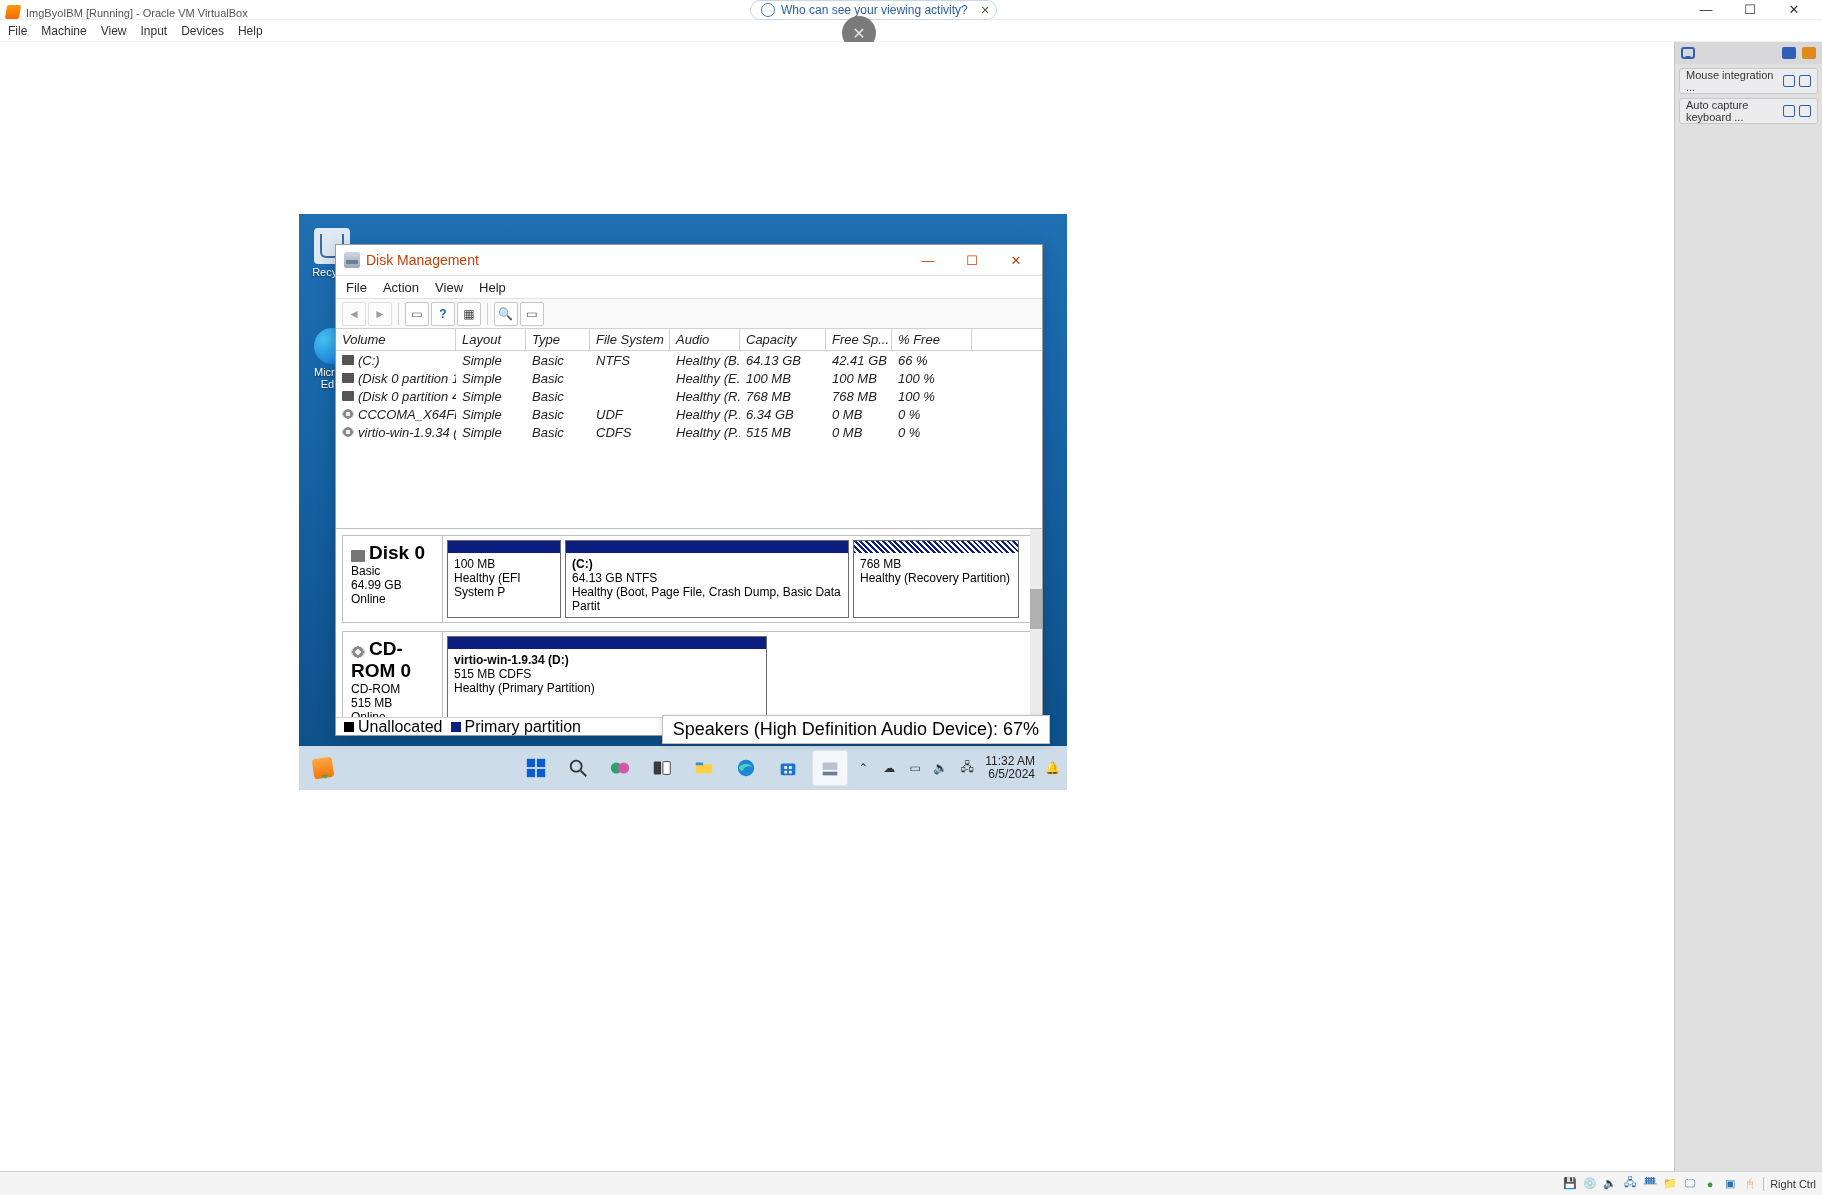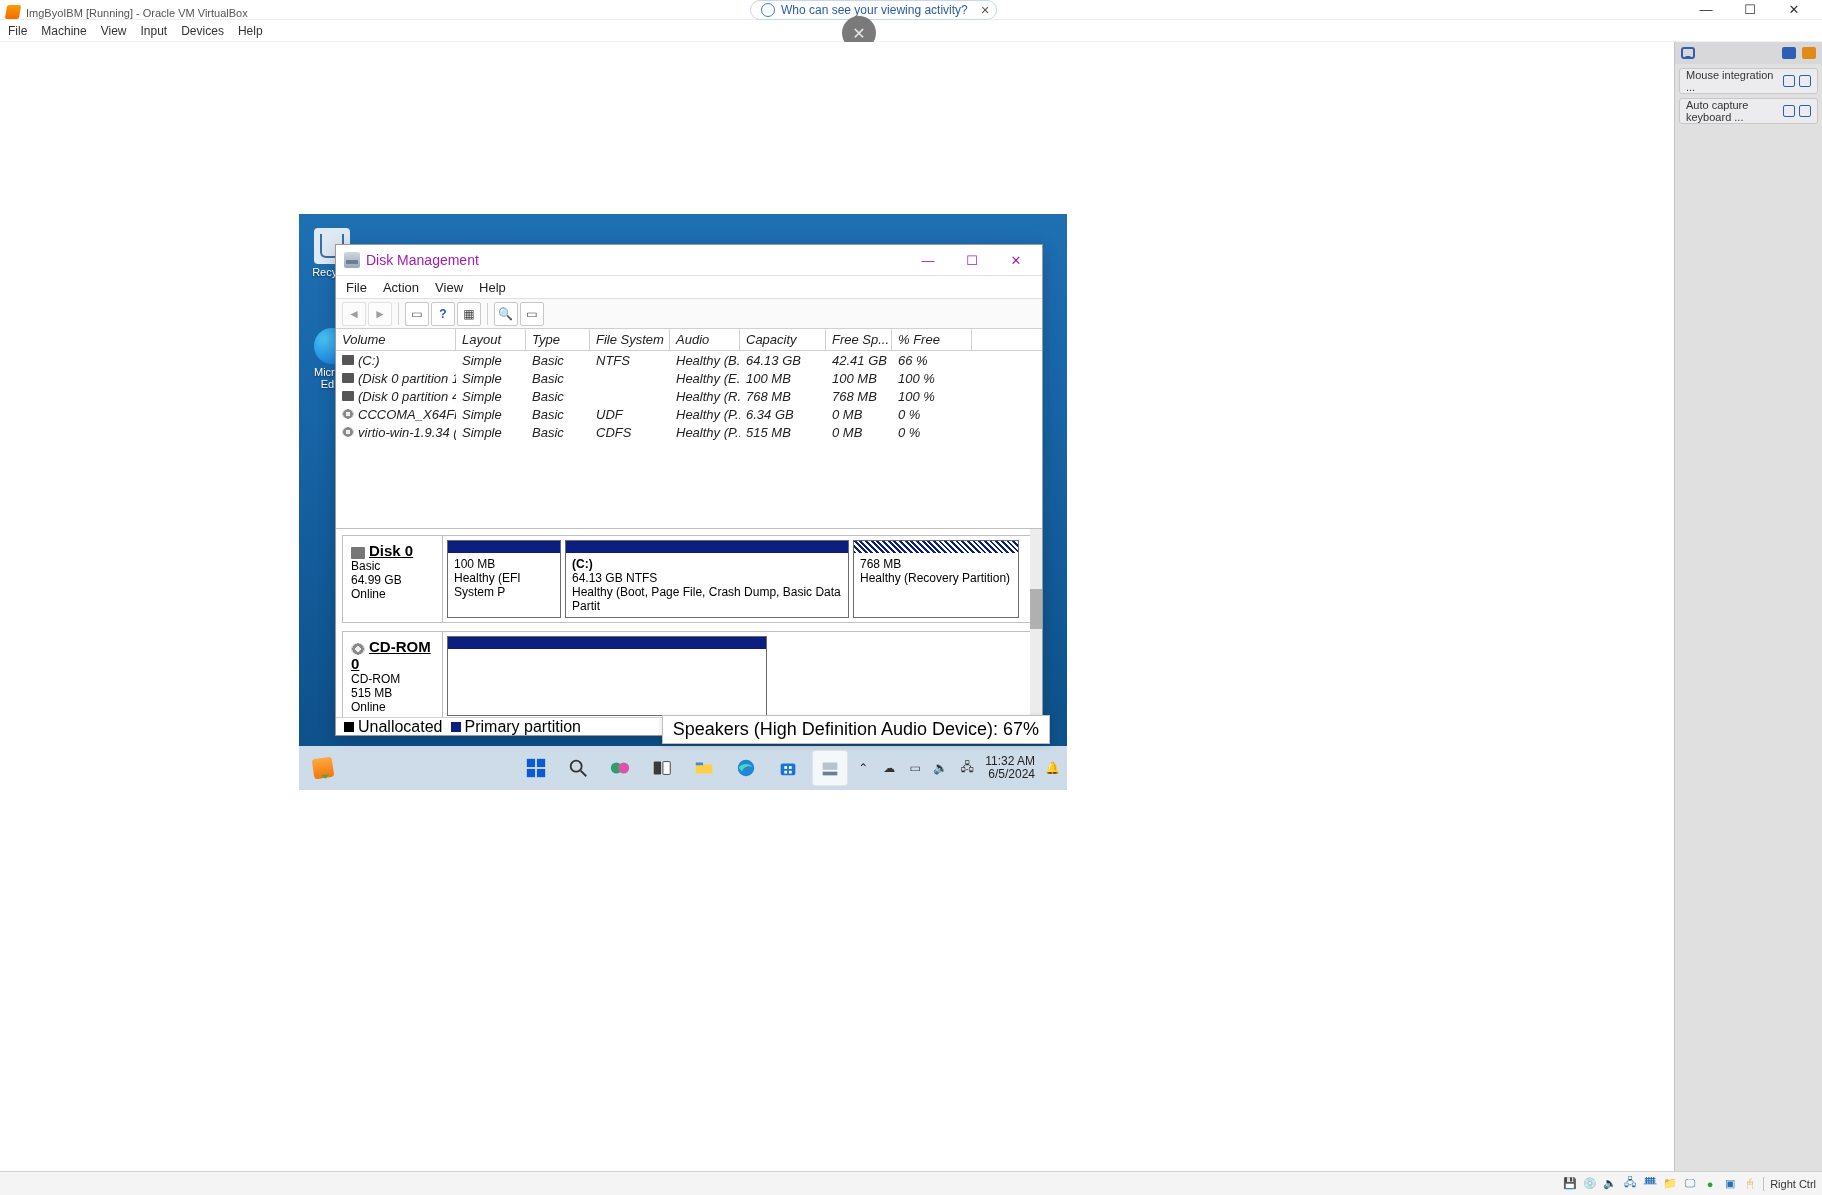--- a/index.html
+++ b/index.html
@@ -28,21 +28,21 @@
 .vm-desktop { position: absolute; top: 172px; left: 299px; width: 768px; height: 576px; background: linear-gradient(180deg,#1f6fb3 0%, #1866a9 30%, #0d4e87 100%); overflow: hidden; }
 
 .desktop-icon { position: absolute; left: 8px; color: #fff; font-size: 11px; text-align: center; width: 50px; text-shadow: 0 1px 2px rgba(0,0,0,.6); }
 .desktop-icon .iconbox { width: 36px; height: 36px; margin: 0 auto 2px; background: #e9eef5; border-radius: 4px; position: relative; }
 .recycle .iconbox { background: #dfe9f3; }
 .recycle .iconbox::after { content:""; position:absolute; inset:6px; border:2px solid #3a6ea5; border-radius:0 0 6px 6px; border-top:none; }
 .edge .iconbox { background: radial-gradient(circle at 30% 30%, #49c3f1, #0b6cda); border-radius:50%; }
 
 
 .dm-window { position: absolute; top: 30px; left: 36px; width: 708px; height: 492px; background: #f7f7f7; border: 1px solid #9a9a9a; box-shadow: 0 4px 16px rgba(0,0,0,.2); display: flex; flex-direction: column; }
-.dm-titlebar { height: 30px; background: #fff; display: flex; align-items: center; padding: 0 4px 0 8px; font-size: 14px; color: #a21caf; }
+.dm-titlebar { height: 30px; background: #fff; display: flex; align-items: center; padding: 0 4px 0 8px; font-size: 14px; color: #c2410c; }
 .dm-titlebar .dm-icon { width: 16px; height: 16px; background: linear-gradient(#cfd7e0,#9aa7b5); border-radius: 2px; margin-right: 6px; position:relative; }
 .dm-titlebar .dm-icon::after { content:""; position:absolute; top:8px; left:2px; width:12px; height:4px; background:#6b7e93; border-radius:1px; }
 .dm-titlebar .spacer { flex: 1; }
 .dm-titlebar .wbtn { width: 44px; height: 30px; display:flex; align-items:center; justify-content:center; font-size:13px; }
 .dm-menubar { height: 24px; background: #fff; border-top:1px solid #e0e0e0; border-bottom:1px solid #e0e0e0; display:flex; align-items:center; gap:16px; padding:0 10px; font-size:13px; color:#222; }
 .dm-toolbar { height: 30px; background:#fafafa; border-bottom:1px solid #d0d0d0; display:flex; align-items:center; gap:2px; padding:0 6px; }
 .dm-toolbar .tbtn { width: 24px; height: 24px; border:1px solid #c8c8c8; background:#fff; display:flex; align-items:center; justify-content:center; font-size:12px; color:#444; border-radius:2px; }
 .dm-toolbar .sep { width:1px; height:22px; background:#d0d0d0; margin:0 4px; }
 .tbtn.disabled { opacity:.5; }
 
@@ -64,21 +64,21 @@
 .c-cap { width: 86px; }
 .c-fre { width: 66px; }
 .c-pct { width: 80px; }
 
 
 .gpane { flex:1; background:#fff; padding:6px; overflow:auto; position:relative; }
 .disk-row { display:flex; margin-bottom:8px; border:1px solid #bfbfbf; background:#fff; }
 .disk-label { width:100px; padding:6px 8px; font-size:12px; border-right:1px solid #bfbfbf; position:relative; }
 .disk-label .di { width:14px; height:12px; background:#777; display:inline-block; margin-right:4px; vertical-align:middle; border-radius:1px; }
 .disk-label .di.cd { border-radius:50%; background:radial-gradient(circle,#eee 30%,#888 31%,#888 60%,#ccc 61%); }
-.disk-label b { font-size:15px;text-decoration:underline; }
+.disk-label b { font-size:19px; }
 .parts { flex:1; display:flex; gap:4px; padding:4px; }
 .part { border:1px solid #6b6b6b; display:flex; flex-direction:column; font-size:12px; }
 .part .bar { height:12px; background:#0c1f80; }
 .part .hatch { background: repeating-linear-gradient(45deg,#0c1f80 0 2px,#fff 2px 4px); }
 .part .pcontent { padding:4px 6px; flex:1; }
 
 .gscroll { position:absolute; right:0; top:0; bottom:0; width:12px; background:#ececec; }
 .gscroll .thumb { width:12px; height:40px; background:#b0b0b0; margin-top:60px; }
 
 .legend { height:18px; background:#fff; border-top:1px solid #d0d0d0; display:flex; align-items:center; gap:8px; padding:0 8px; font-size:16px; }
@@ -286,20 +286,21 @@
                   <div class="bar hatch"></div>
                   <div class="pcontent"><span>768 MB</span><br><span>Healthy (Recovery Partition)</span></div>
                 </div>
               </div>
             </div>
             <div class="disk-row">
               <div class="disk-label"><span class="di cd"></span><b>CD-ROM 0</b><br><span>CD-ROM</span><br><span>515 MB</span><br><span>Online</span></div>
               <div class="parts">
                 <div class="part" style="width:320px">
                   <div class="bar"></div>
+                  <div class="pcontent"><b>virtio-win-1.9.34  (D:)</b><br><span>515 MB CDFS</span><br><span>Healthy (Primary Partition)</span></div>
                 </div>
               </div>
             </div>
           </div>
         <div class="gscroll">
             <div class="thumb"></div>
           </div>
       </div>
       <div class="legend">
         <span><span class="sw unalloc"></span><span>Unallocated</span></span>

